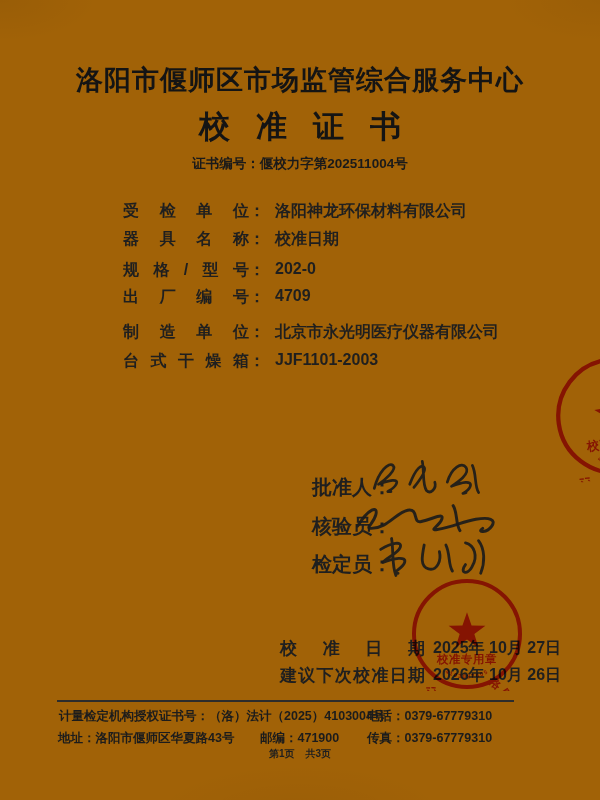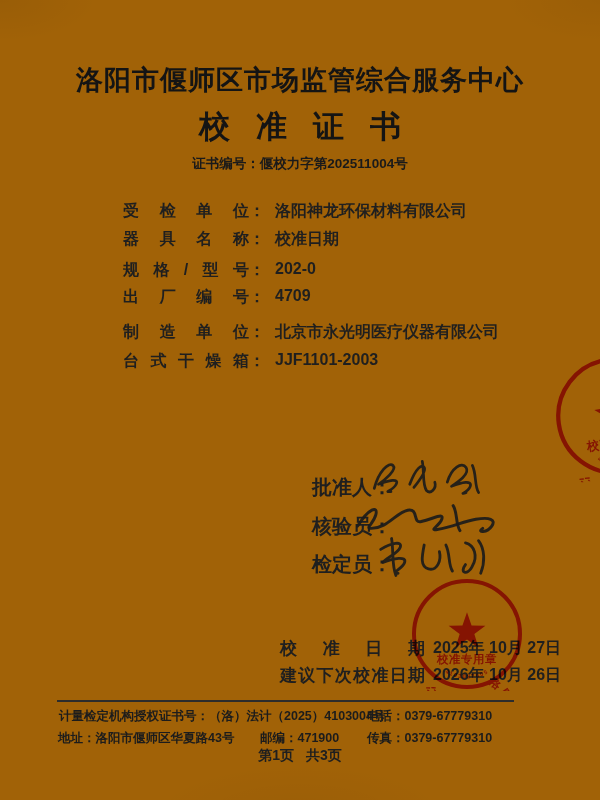--- a/index.html
+++ b/index.html
@@ -27,21 +27,21 @@
   .sigrow{left:312px;font-size:20px;font-weight:700;}
   .sig-svg{position:absolute;}
   .sig-svg path{fill:none;stroke:#1b1b1b;stroke-width:2.6;stroke-linecap:round;stroke-linejoin:round;opacity:.92;}
   .drow{left:280px;font-size:17px;font-weight:700;white-space:nowrap;}
   .dlabel{display:inline-block;width:145px;text-align:justify;text-align-last:justify;vertical-align:top;}
   .dvalue{position:absolute;left:153px;top:1px;font-size:16px;font-weight:700;text-align:center;}
   .seal{mix-blend-mode:multiply;opacity:.93;pointer-events:none;}
   .seal-right{transform:rotate(-8deg);}
   .sep{top:700px;left:57px;width:457px;height:2px;background:#2c2c2c;}
   .foot{font-size:12.5px;font-weight:700;color:#1c1c1c;white-space:nowrap;}
-  .pageinfo{top:747px;font-size:14px;font-weight:700;word-spacing:8px;}
+  .pageinfo{top:747px;font-size:10px;font-weight:700;word-spacing:8px;}
 </style>
 </head>
 <body>
 
 <div class="page">
 
   <div class="abs center org-title">洛阳市偃师区市场监管综合服务中心</div>
 
   <div class="abs center doc-title">
     <span>校准证书</span>

